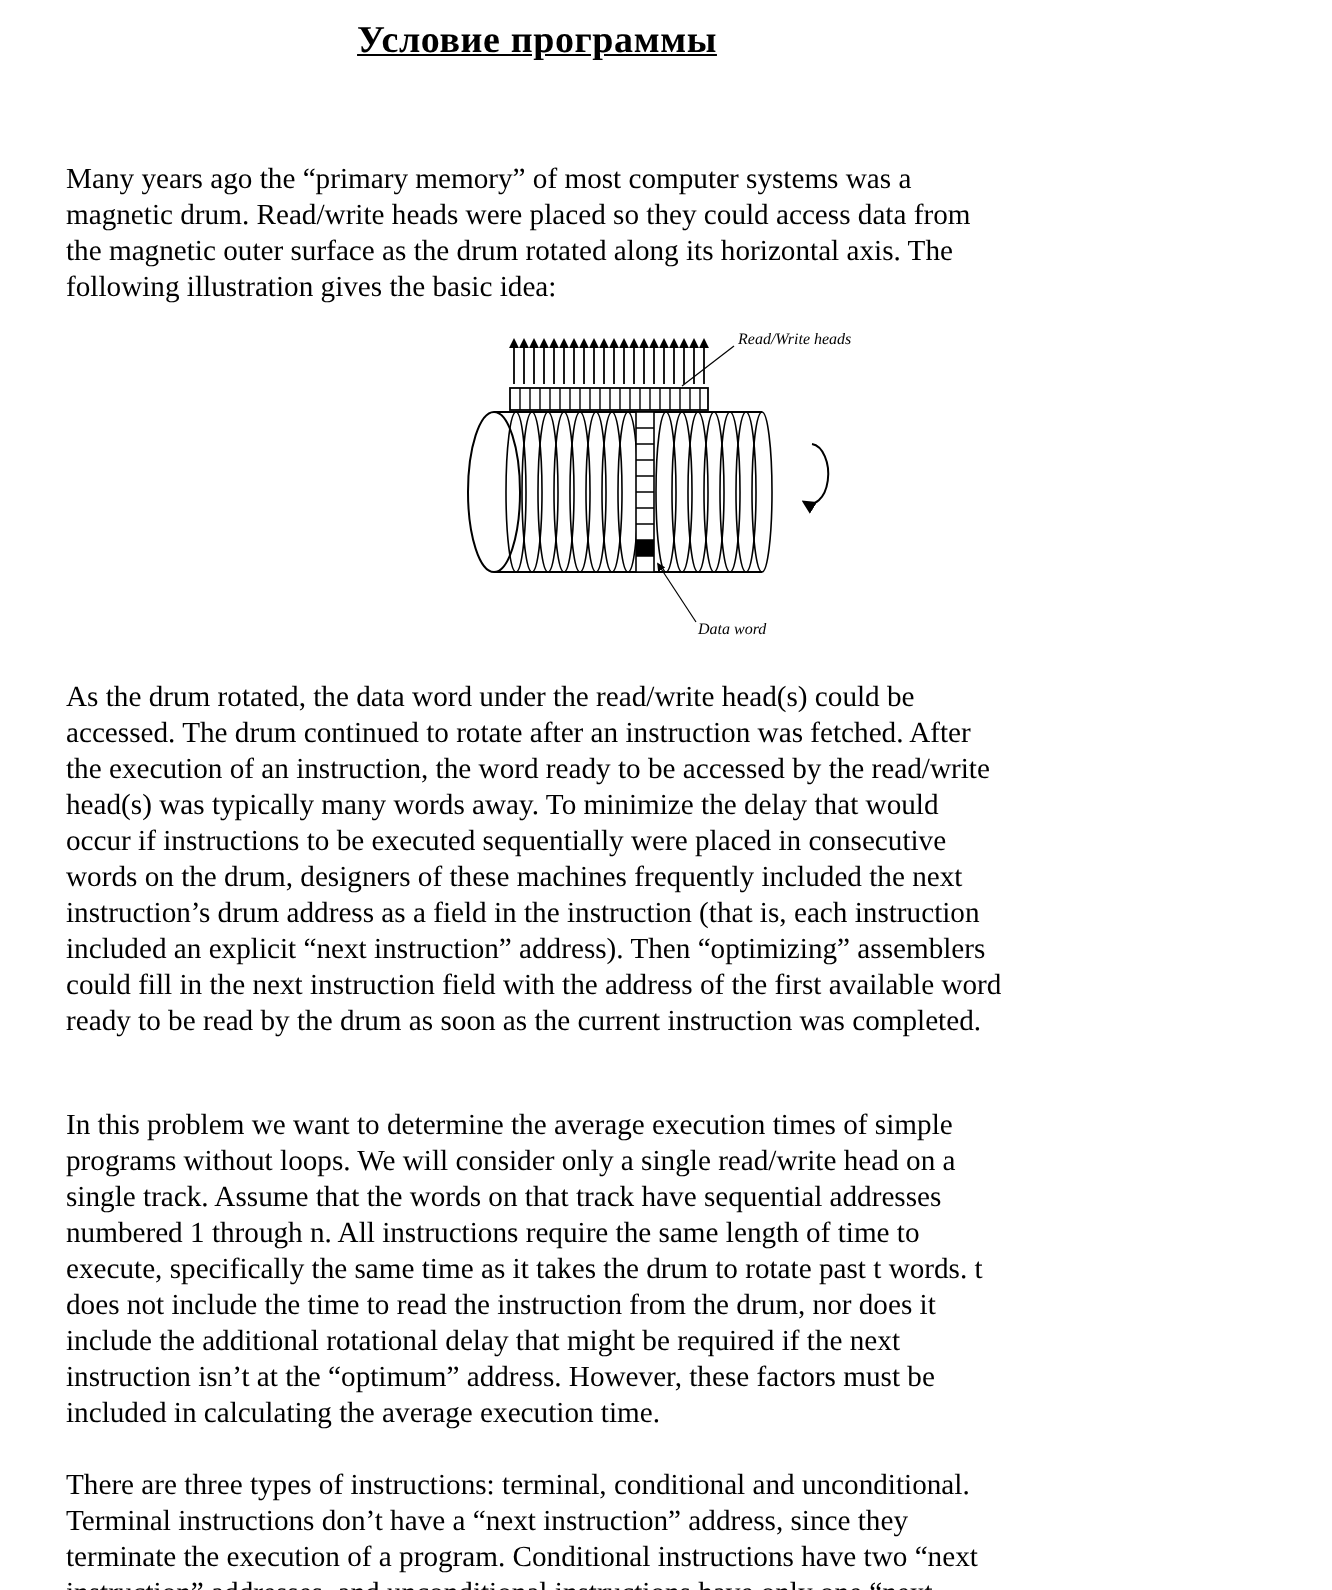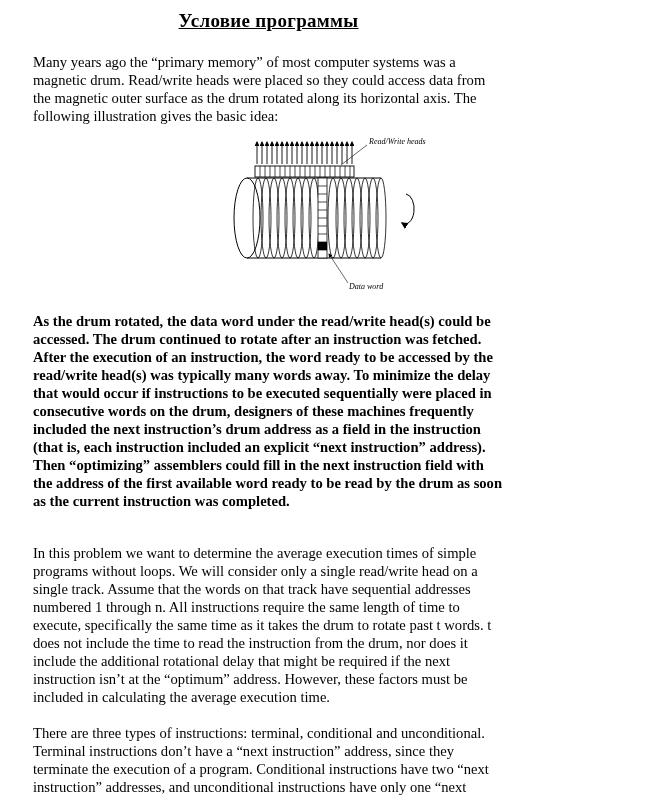--- a/index.html
+++ b/index.html
@@ -21,22 +21,22 @@
     font-weight: 700;
     letter-spacing: 0.3px;
   }
   .title .title-text { text-decoration: underline; }
   p.para {
     margin: 0;
     font-size: 14.6px;
     line-height: 18px;
     text-align: left;
   }
-  .para.p1 { margin-top: 20px; }
-  .para.p2 { margin-top: 14px; font-weight: bold; }
+  .para.p1 { margin-top: 48px; }
+  .para.p2 { margin-top: 14px; }
   .para.p3 { margin-top: 34px; }
   .para.p4 { margin-top: 18px; }
   .figure {
     margin: 6px 0 0 197px;
     width: 250px;
     height: 167px;
     font-style: italic;
   }
   .figure svg { display: block; }
   .fig-label {

